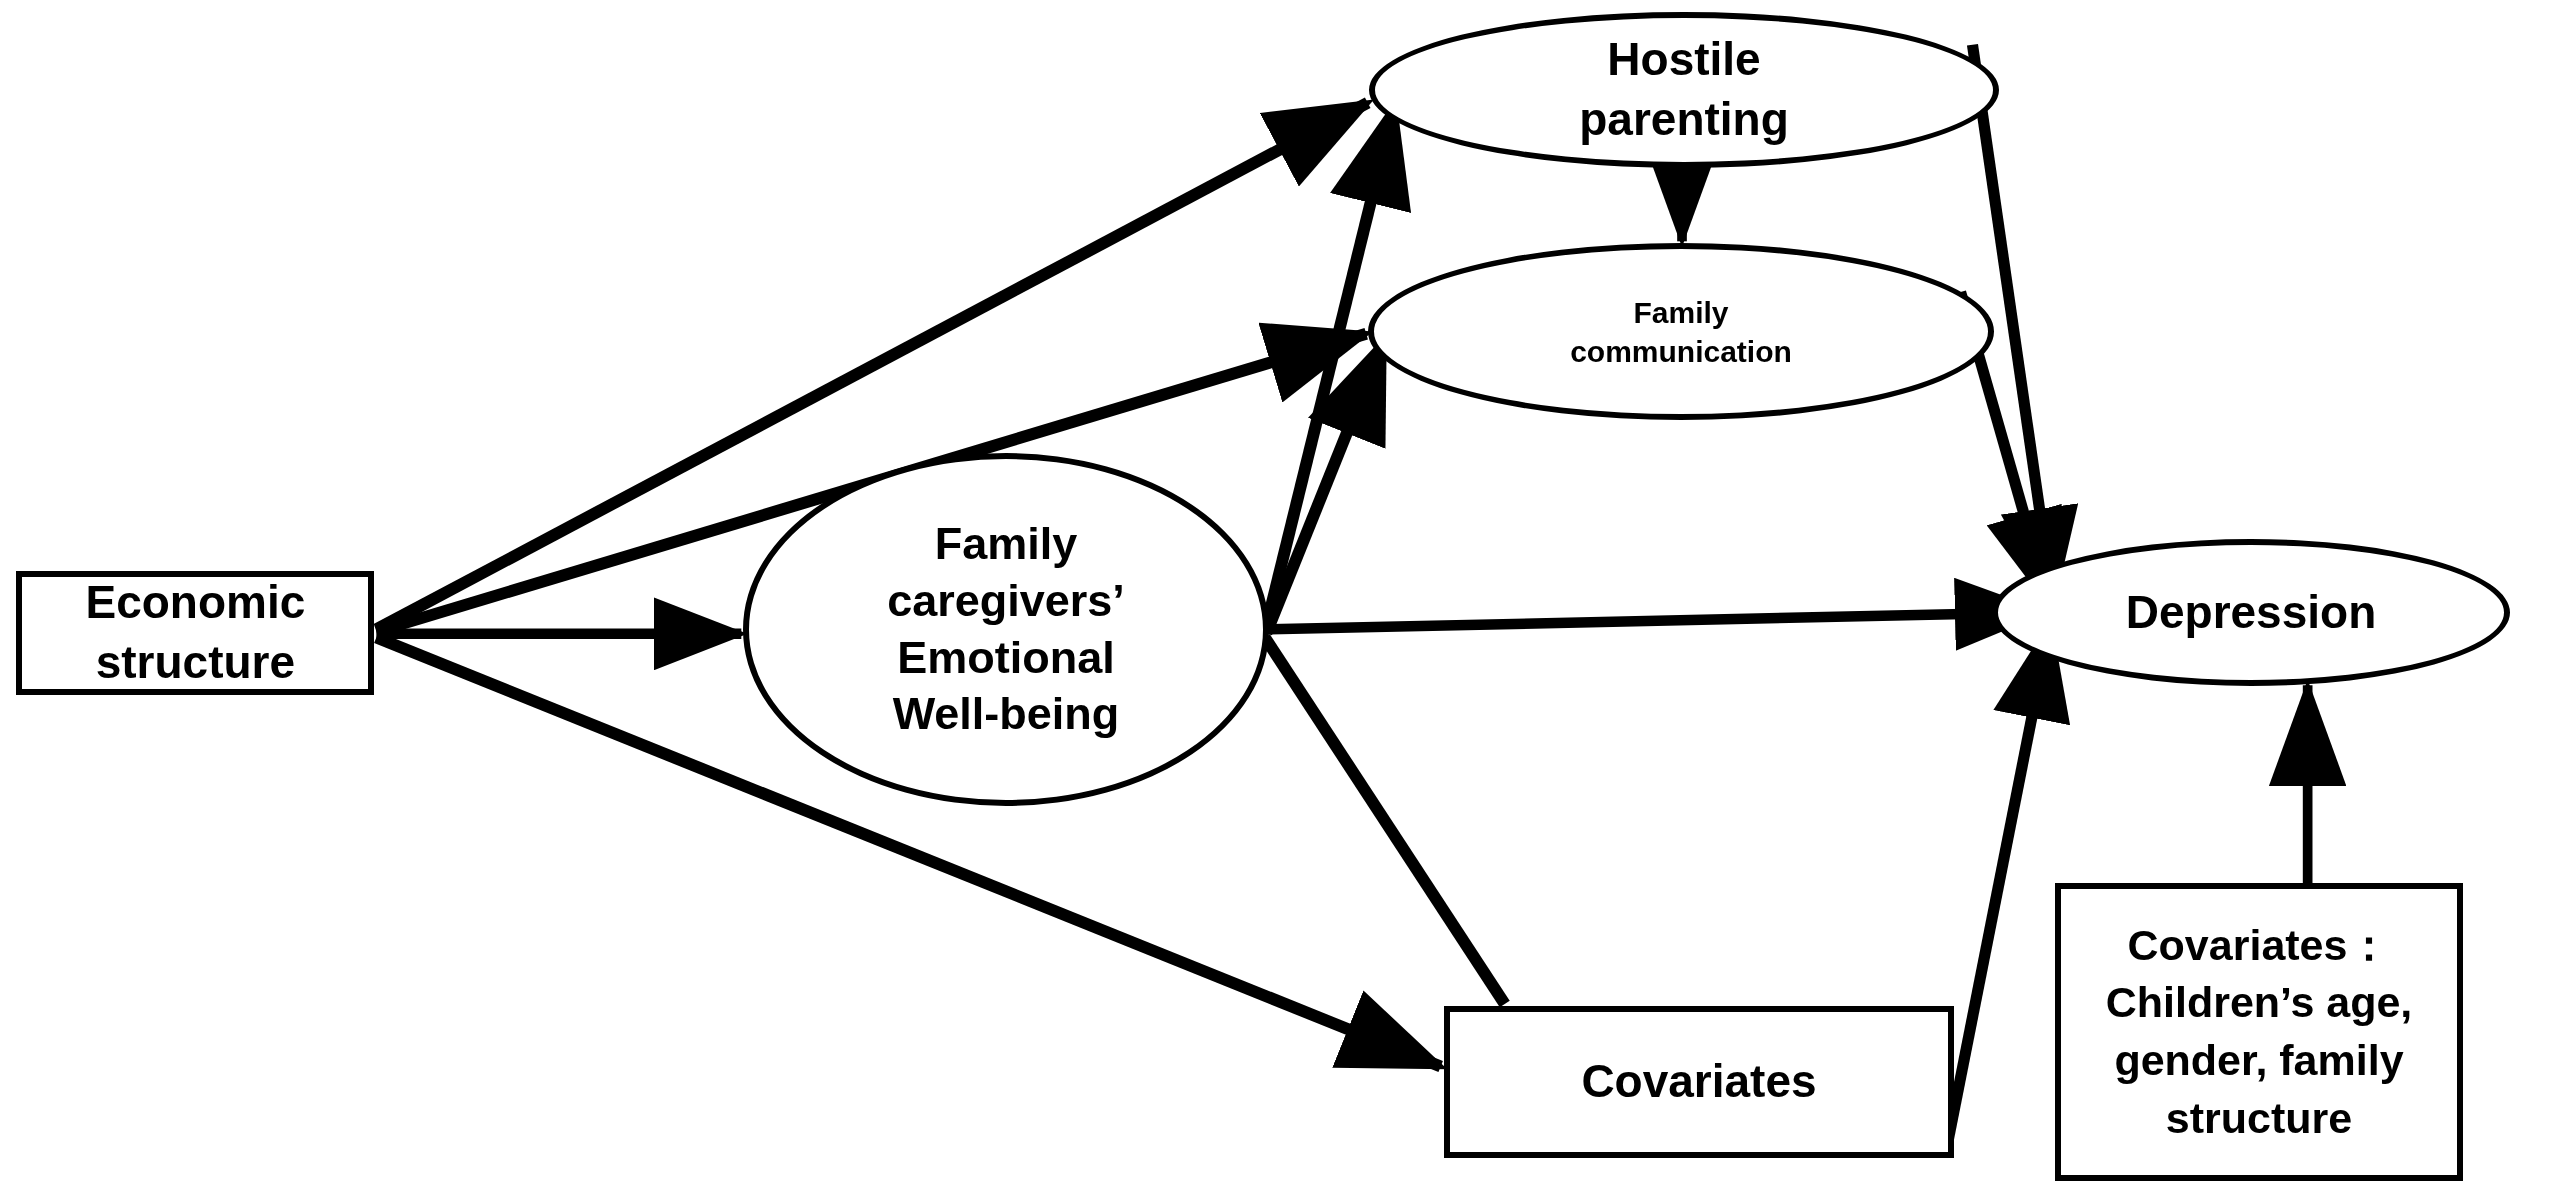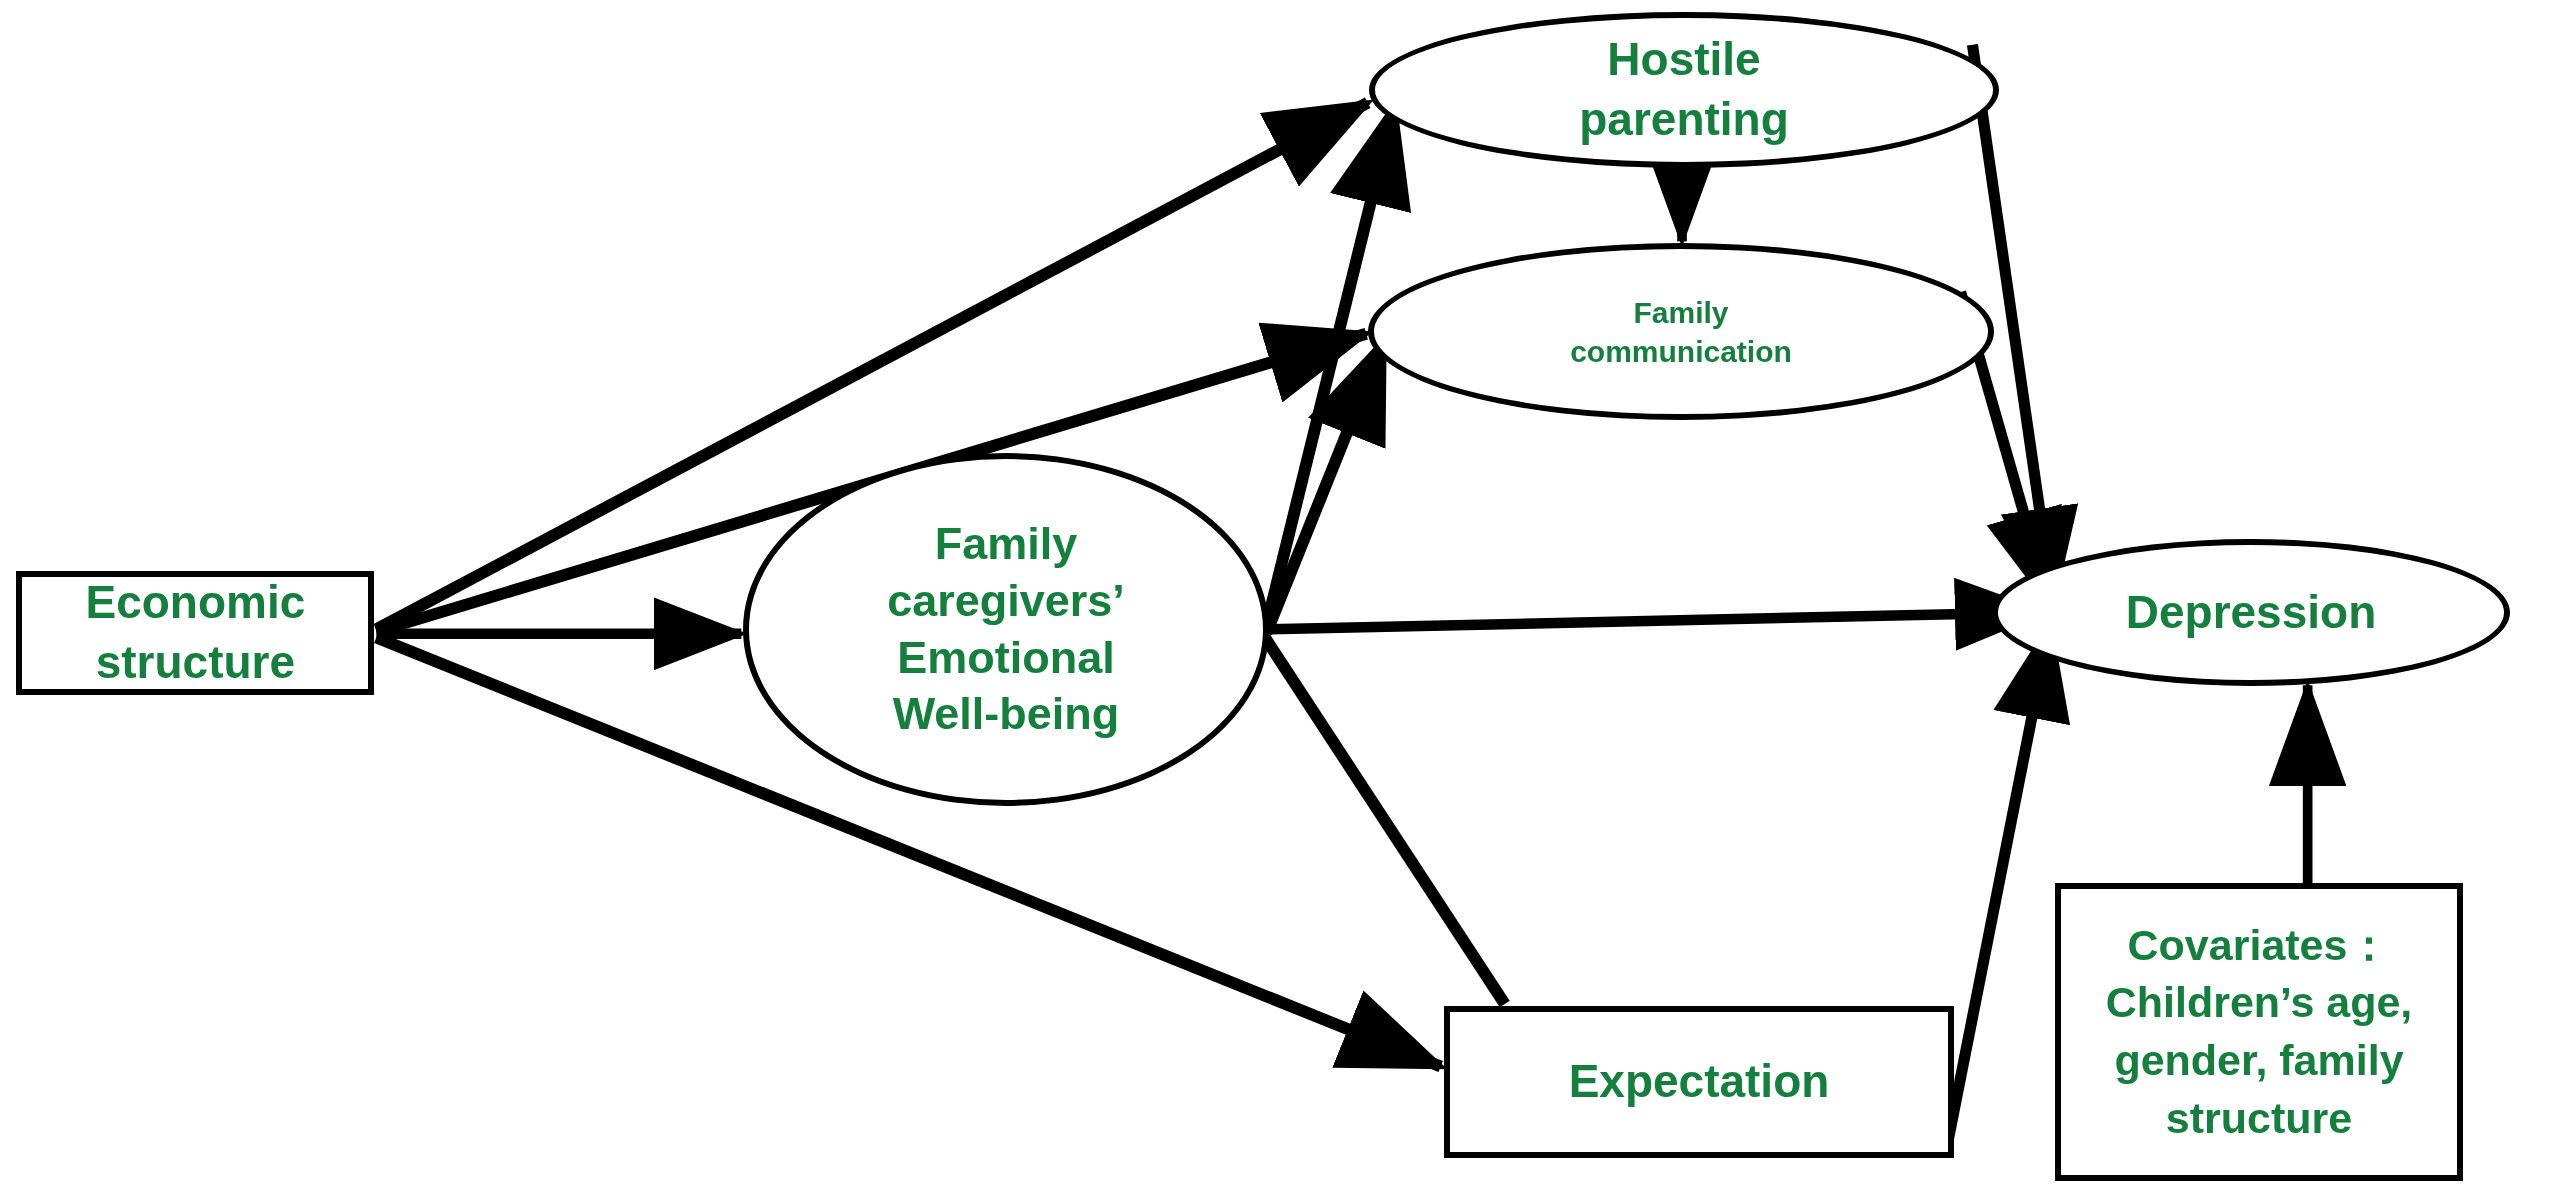--- a/index.html
+++ b/index.html
@@ -23,21 +23,21 @@
     pointer-events:none;
   }
   .node{
     position:absolute;
     box-sizing:border-box;
     display:flex;
     align-items:center;
     justify-content:center;
     text-align:center;
     background:#ffffff;
-    color:#15803d;
+    color:#000000;
     font-weight:700;
     line-height:1.30;
     z-index:5;
   }
   .node.rect{
     border:6.7px solid #000000;
   }
   .node.ellipse{
     border:6.7px solid #000000;
     border-radius:50%;
@@ -124,21 +124,21 @@
   <div class="node ellipse" id="node-family-communication">
     <span class="label">Family
 communication</span>
   </div>
 
   <div class="node ellipse" id="node-depression">
     <span class="label">Depression</span>
   </div>
 
   <div class="node rect" id="node-expectation">
-    <span class="label">Expectation</span>
+    <span class="label">Covariates</span>
   </div>
 
   <div class="node rect" id="node-covariates">
     <span class="label">Covariates：
 Children’s age,
 gender, family
 structure</span>
   </div>
 
 </div>

